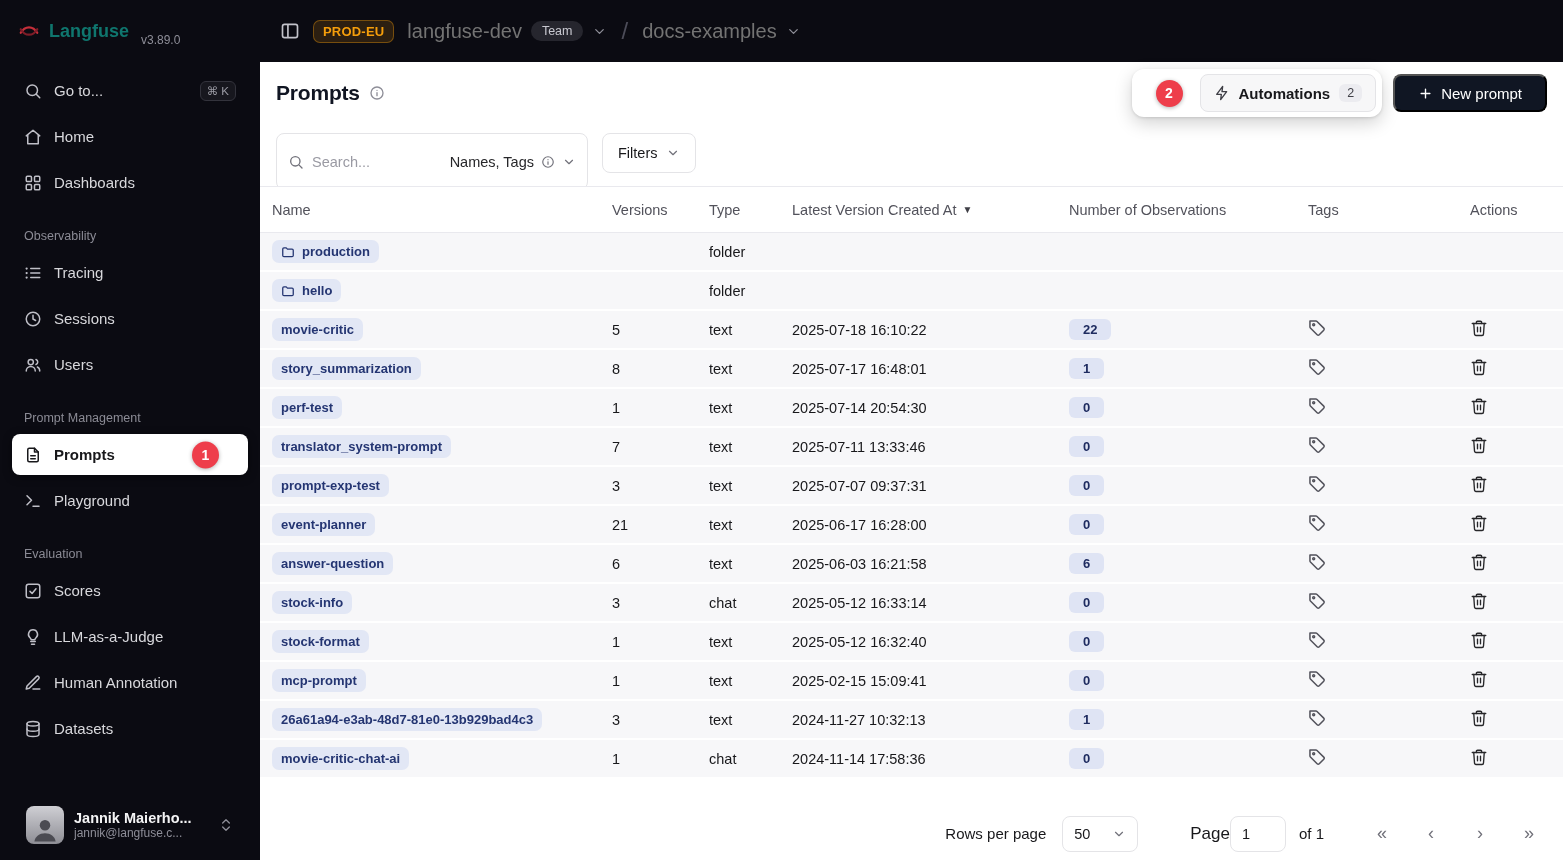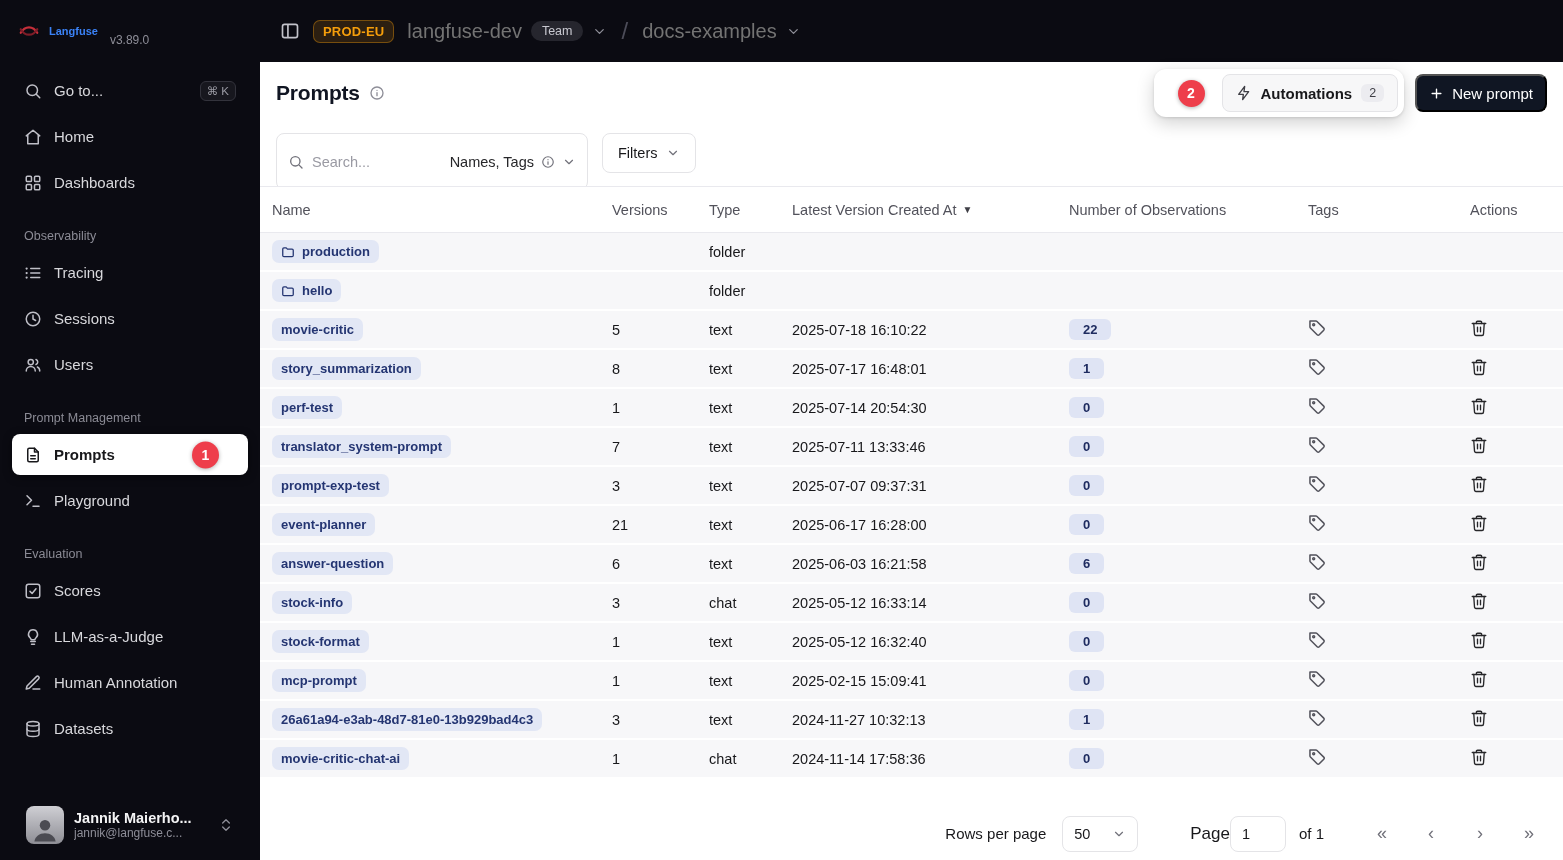--- a/index.html
+++ b/index.html
@@ -3,21 +3,21 @@
 <meta charset="utf-8">
 <style>
   *{margin:0;padding:0;box-sizing:border-box}
   html,body{width:1563px;height:860px;overflow:hidden}
   body{font-family:"Liberation Sans","DejaVu Sans",sans-serif;background:#fff;color:#18181b;position:relative;font-size:14px}
   svg{display:block}
 
   
   .sidebar{position:absolute;left:0;top:0;bottom:0;width:260px;background:#0b0b12;display:flex;flex-direction:column;z-index:5}
   .logo-row{height:62px;display:flex;align-items:center;padding:0 18px;gap:9px;flex:0 0 auto}
-  .logo-name{color:#3b82f6;font-size:11px;font-weight:700}
+  .logo-name{color:#0f766e;font-size:18px;font-weight:700}
   .logo-version{color:#8e8e98;font-size:12px;margin-left:3px;margin-top:18px}
   .nav{padding:8px 12px 0;flex:1;overflow:hidden}
   .nav-item{height:41px;border-radius:8px;display:flex;align-items:center;gap:12px;padding:0 12px;color:#d8d8dc;font-size:15px;cursor:pointer;position:relative;margin-bottom:5px}
   .nav-icon{width:18px;height:18px;color:#bfbfc7;flex:0 0 auto}
   .nav-icon svg{width:18px;height:18px}
   .section-label{color:#8b8b95;font-size:12.5px;padding:21px 12px 9px;white-space:nowrap}
   .nav-item.active{background:#fff;color:#18181b;font-weight:600;box-shadow:0 2px 10px rgba(0,0,0,.45)}
   .nav-item.active .nav-icon{color:#18181b}
   .red-circle{width:27px;height:27px;border-radius:50%;background:#ee3e4b;color:#fff;font-size:14px;font-weight:700;display:flex;align-items:center;justify-content:center;box-shadow:0 1px 4px rgba(0,0,0,.3);flex:0 0 auto}
   .nav-item .red-circle{position:absolute;right:29px;top:50%;transform:translateY(-50%)}
@@ -48,21 +48,21 @@
   .page-header{height:62px;display:flex;align-items:center;padding:0 16px;flex:0 0 auto}
   .page-title{font-size:21px;font-weight:700;color:#101522;letter-spacing:-.2px}
   .title-info{width:16px;height:16px;color:#8e8e98;margin-left:9px;cursor:pointer}
   .title-info svg{width:16px;height:16px}
   .header-right{margin-left:auto;display:flex;align-items:center;gap:11px}
   .spotlight{background:#fff;border-radius:12px;box-shadow:0 1px 3px rgba(0,0,0,.12),0 6px 18px rgba(0,0,0,.18);display:flex;align-items:center;gap:17px;padding:5px 6px 5px 24px}
   .automations-btn{height:38px;display:flex;align-items:center;gap:9px;padding:0 13px;border:1px solid #e4e4e7;background:#f7f7f8;border-radius:8px;font-size:15px;font-weight:600;color:#18181b;cursor:pointer}
   .automations-btn .zap{width:16px;height:16px;color:#3f3f46}
   .automations-btn .zap svg{width:16px;height:16px}
   .automations-count{background:#ececf0;border-radius:6px;font-size:12.5px;padding:2px 8px;color:#3f3f46;font-weight:500}
-  .new-prompt-btn{height:38px;display:flex;align-items:center;gap:8px;padding:0 12px;background:#101623;color:#fff;border-radius:8px;font-size:15px;font-weight:500;cursor:pointer;white-space:nowrap}
+  .new-prompt-btn{height:38px;display:flex;align-items:center;gap:8px;padding:0 23px;background:#101623;color:#fff;border-radius:8px;font-size:15px;font-weight:500;cursor:pointer;white-space:nowrap}
   .new-prompt-btn .plus{width:15px;height:15px}
   .new-prompt-btn .plus svg{width:15px;height:15px}
 
   
   .toolbar{height:62px;display:flex;align-items:flex-start;padding:9px 16px;gap:14px;flex:0 0 auto}
   .search-box{width:312px;height:57px;border:1px solid #e4e4e7;border-radius:8px;display:flex;align-items:center;padding:0 11px;gap:8px;background:#fff}
   .search-icon{width:16px;height:16px;color:#71717a;flex:0 0 auto}
   .search-icon svg{width:16px;height:16px}
   .search-input{border:none;outline:none;flex:1;font-size:14.5px;color:#18181b;min-width:0;background:transparent;font-family:inherit}
   .search-input::placeholder{color:#9a9aa3}

